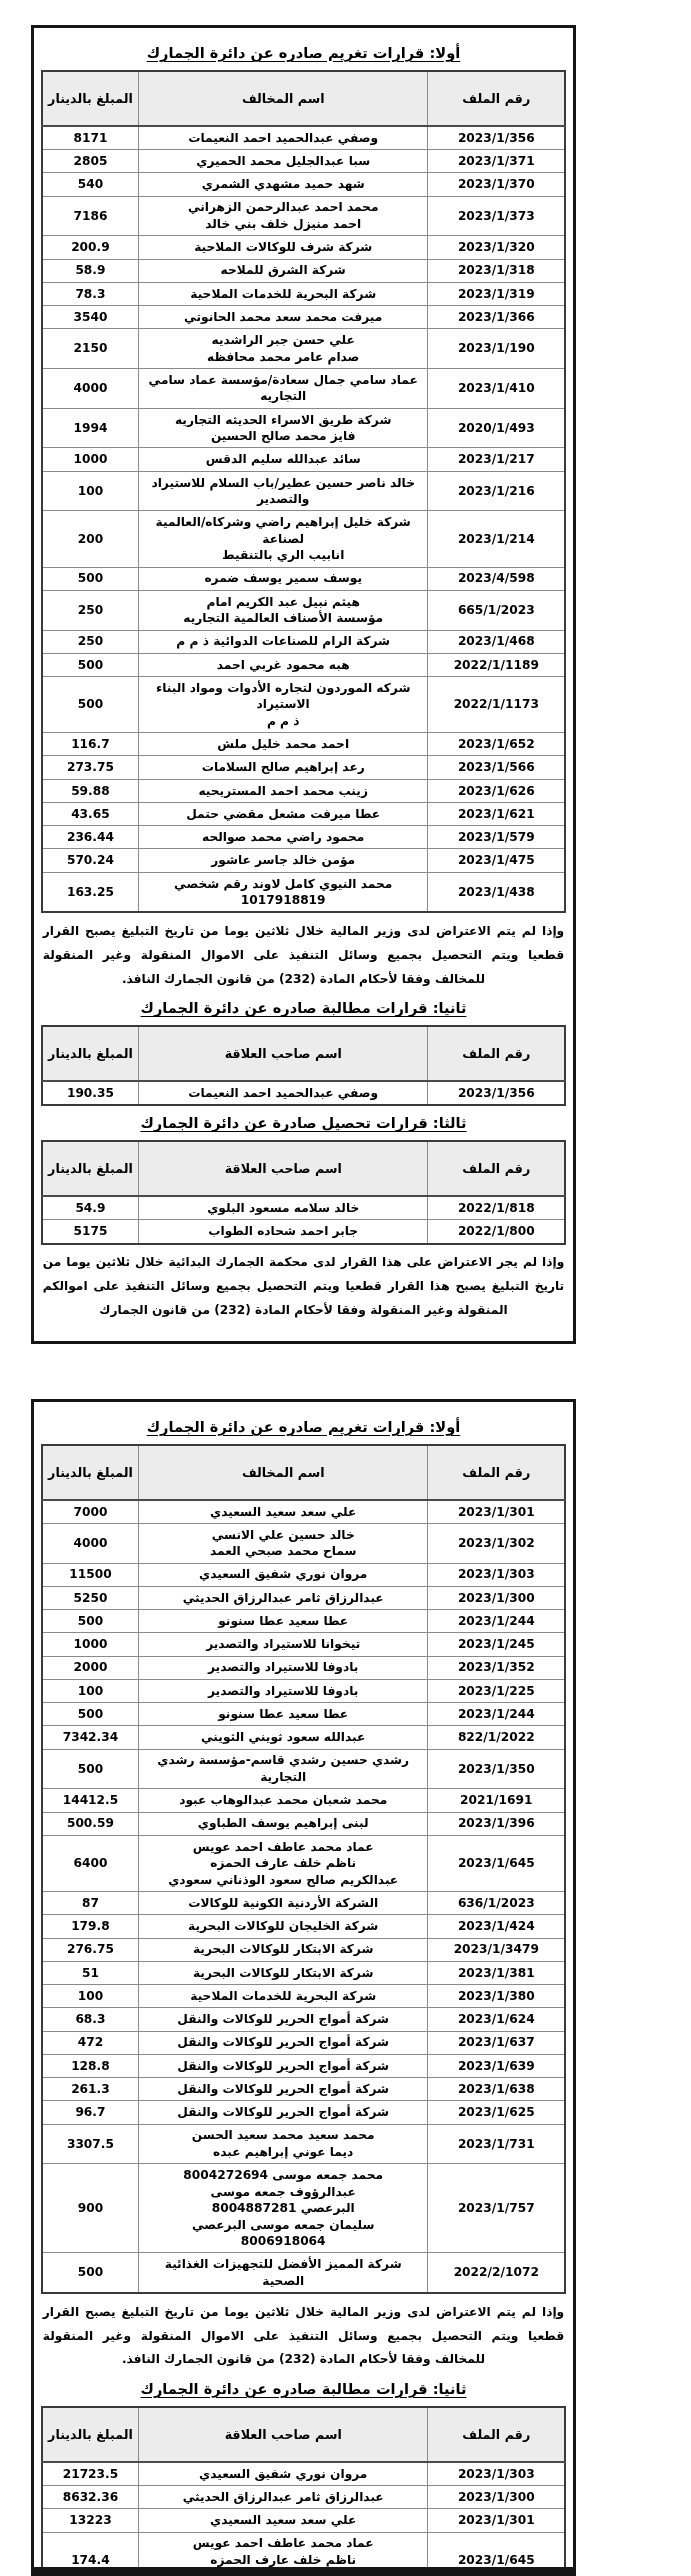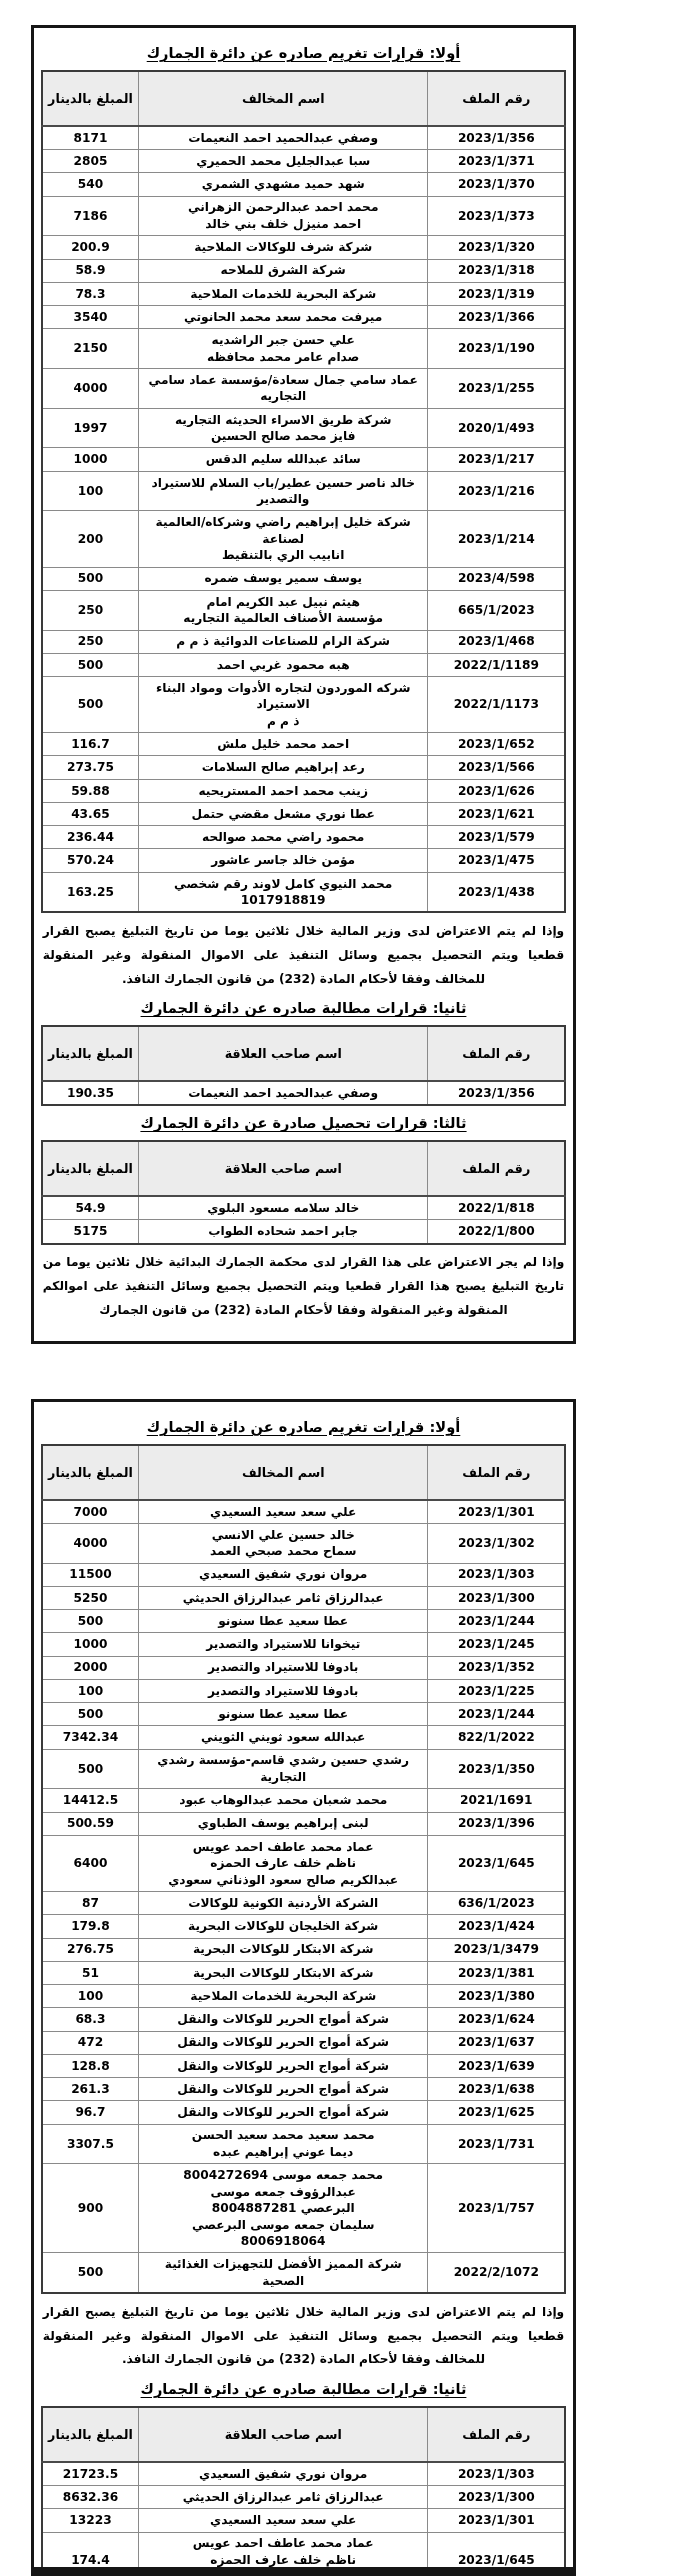--- a/index.html
+++ b/index.html
@@ -157,34 +157,34 @@
           </tr>
           <tr>
             <td class="col-file">2023/1/190</td>
             <td class="col-name">
               <div>علي حسن جبر الراشديه</div>
               <div>صدام عامر محمد محافظه</div>
             </td>
             <td class="col-amount"><span class="amount-val">2150</span></td>
           </tr>
           <tr>
-            <td class="col-file">2023/1/255</td>
+            <td class="col-file">2023/1/410</td>
             <td class="col-name">
               <div>عماد سامي جمال سعادة/مؤسسة عماد سامي</div>
               <div>التجاريه</div>
             </td>
             <td class="col-amount"><span class="amount-val">4000</span></td>
           </tr>
           <tr>
             <td class="col-file">2020/1/493</td>
             <td class="col-name">
               <div>شركة طريق الاسراء الحديثه التجاريه</div>
               <div>فايز محمد صالح الحسين</div>
             </td>
-            <td class="col-amount"><span class="amount-val">1997</span></td>
+            <td class="col-amount"><span class="amount-val">1994</span></td>
           </tr>
           <tr>
             <td class="col-file">2023/1/217</td>
             <td class="col-name">
               <div>سائد عبدالله سليم الدقس</div>
             </td>
             <td class="col-amount"><span class="amount-val">1000</span></td>
           </tr>
           <tr>
             <td class="col-file">2023/1/216</td>
@@ -257,21 +257,21 @@
           <tr>
             <td class="col-file">2023/1/626</td>
             <td class="col-name">
               <div>زينب محمد احمد المستريحيه</div>
             </td>
             <td class="col-amount"><span class="amount-val">59.88</span></td>
           </tr>
           <tr>
             <td class="col-file">2023/1/621</td>
             <td class="col-name">
-              <div>عطا نوري مشعل مقضي حتمل</div>
+              <div>عطا ميرفت مشعل مقضي حتمل</div>
             </td>
             <td class="col-amount"><span class="amount-val">43.65</span></td>
           </tr>
           <tr>
             <td class="col-file">2023/1/579</td>
             <td class="col-name">
               <div>محمود راضي محمد صوالحه</div>
             </td>
             <td class="col-amount"><span class="amount-val">236.44</span></td>
           </tr>

